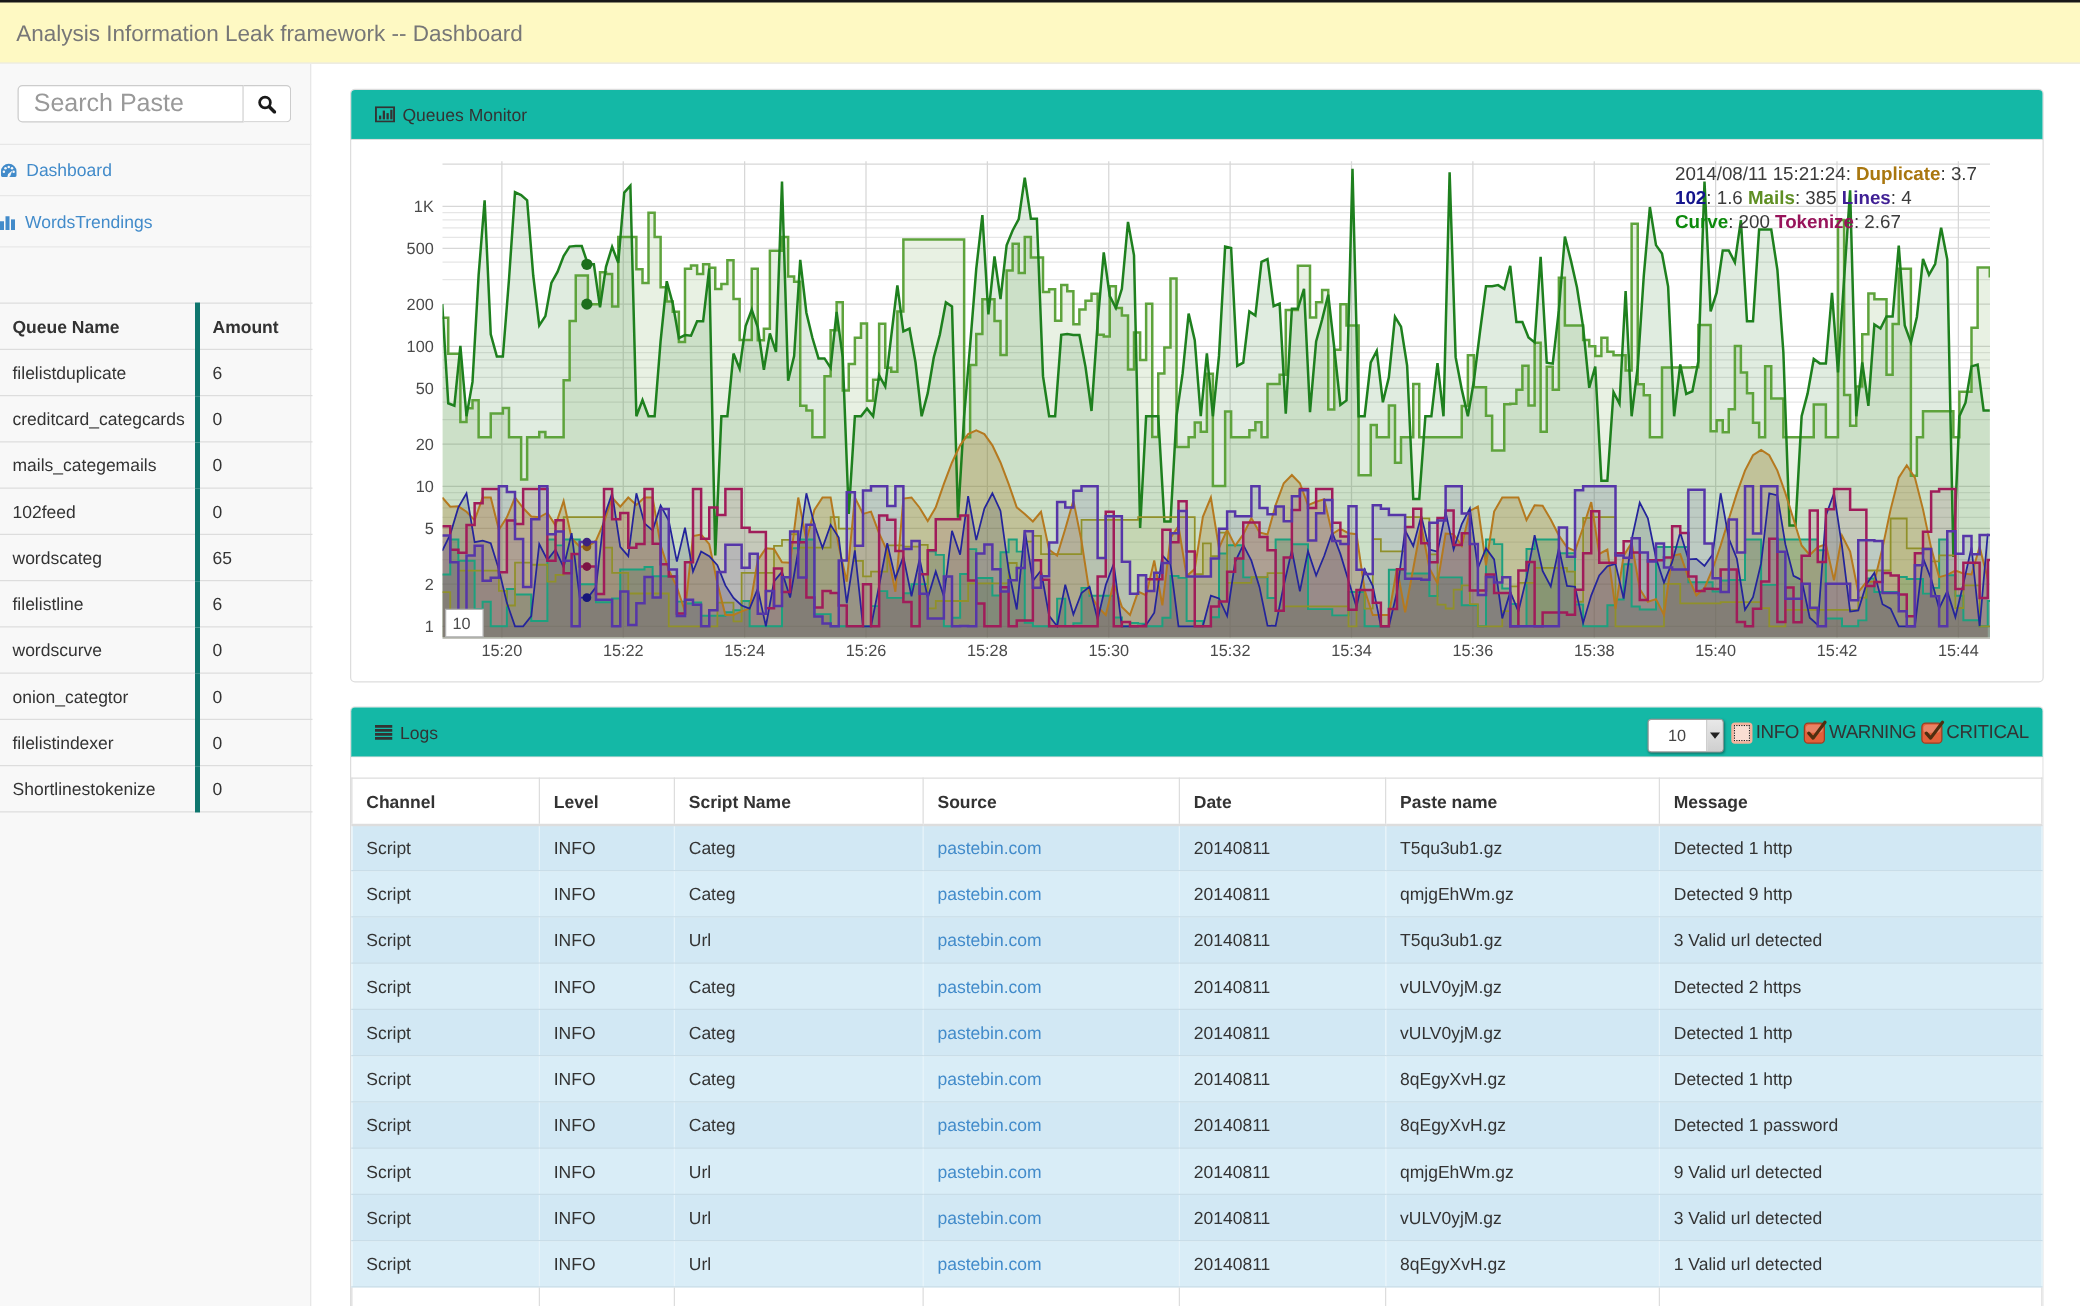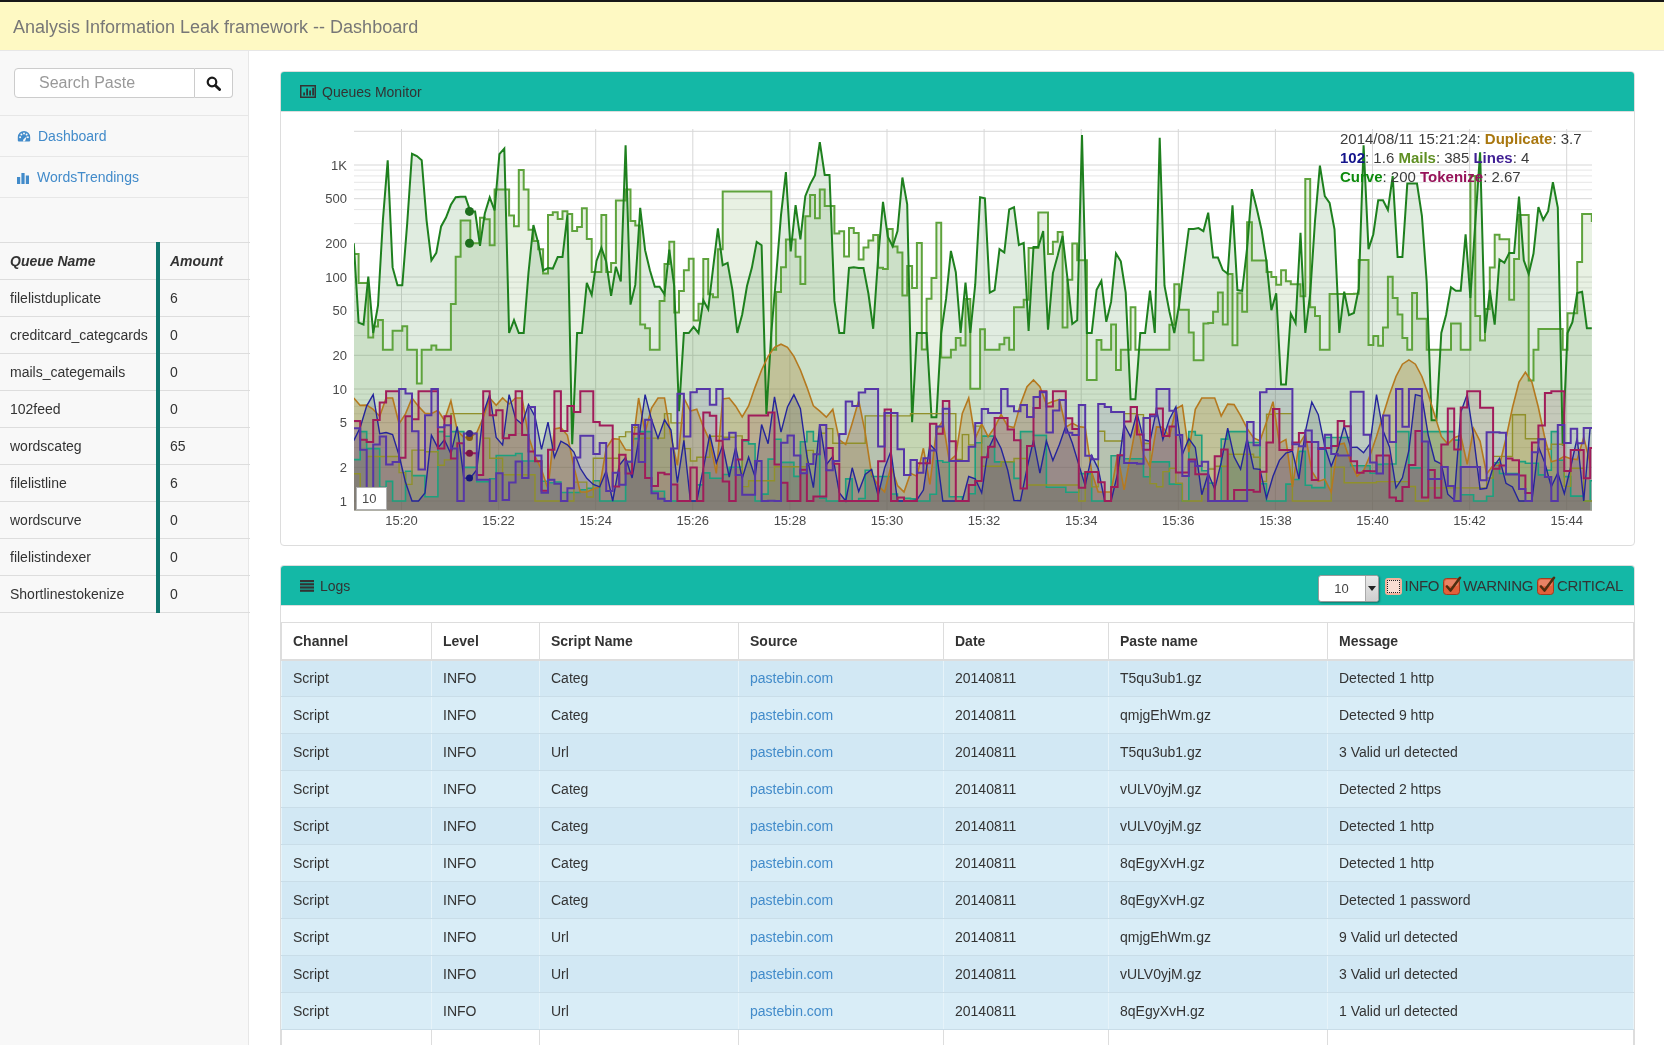--- a/index.html
+++ b/index.html
@@ -4,33 +4,33 @@
 * { box-sizing: border-box; margin: 0; padding: 0; }
 html,body { width:1664px; height:1045px; overflow:hidden; background:#fff;
   font-family:"Liberation Sans",sans-serif; font-size:14px; color:#333; }
 .navbar { position:absolute; left:0; top:0; width:1664px; height:51px; background:#fef9c3;
   border-top:2px solid #181818; border-bottom:1px solid #e7e7e7; }
 .brand { position:absolute; left:13px; top:0; line-height:50px; font-size:18px; color:#777; }
 .sidebar { position:absolute; left:0; top:51px; width:249px; height:994px; background:#f8f8f8;
   border-right:1px solid #e7e7e7; }
 .sgroup { position:absolute; left:14px; top:17px; width:219px; height:30px; display:flex; }
 .sgroup input { width:181px; height:30px; border:1px solid #ccc; border-radius:4px 0 0 4px;
-  padding:0 24px; font-size:16px; font-family:inherit; color:#555; background:#fff; outline:none; }
+  padding:0 12px; font-size:20px; font-family:inherit; color:#555; background:#fff; outline:none; }
 .sgroup input::placeholder { color:#999; opacity:1; }
 .sbtn { width:38px; height:30px; border:1px solid #ccc; border-left:none; border-radius:0 4px 4px 0;
   background:#fff; display:flex; align-items:center; justify-content:center; }
 .snav { position:absolute; left:0; top:64px; width:249px; }
 .snav a { display:block; height:41px; line-height:40px; border-top:1px solid #e7e7e7;
-  color:#428bca; padding-left:17px; text-decoration:none; }
+  color:#428bca; padding-left:0; text-decoration:none; }
 .snav a .ic { display:inline-block; vertical-align:-2px; margin-right:7px; }
 .snav .last { border-top:1px solid #e7e7e7; height:0; }
 .qtable { position:absolute; left:0; top:191px; width:250px; border-collapse:collapse; }
 .qtable th, .qtable td { text-align:left; padding:8px 8px 8px 10px; height:37px;
   border-top:1px solid #ddd; font-size:14px; }
-.qtable th { border-bottom:1px solid #ddd;font-style:italic; }
+.qtable th { border-bottom:1px solid #ddd; }
 .qtable th+th, .qtable td+td { border-left:4px solid #0f766e; width:92px; }
 .qtable tr:last-child td { border-bottom:1px solid #ddd; }
 .panel { position:absolute; left:280px; width:1355px; background:#fff; border:1px solid #ddd;
   border-radius:4px; }
 .phead { height:40px; background:#14b8a6; border-bottom:1px solid #ddd; border-radius:3px 3px 0 0;
   line-height:40px; padding-left:19px; color:#333; }
 .phead .ic { display:inline-block; vertical-align:-1px; margin-right:6px; }
 #p1 { top:71px; height:475px; }
 #p2 { top:565px; height:481px; border-bottom:none; border-radius:4px 4px 0 0; }
 .chart { position:absolute; left:16px; top:55px; }
@@ -118,20 +118,24 @@
         <tr>
           <td>wordscateg</td>
           <td>65</td>
         </tr>
         <tr>
           <td>filelistline</td>
           <td>6</td>
         </tr>
         <tr>
           <td>wordscurve</td>
+          <td>0</td>
+        </tr>
+        <tr>
+          <td>onion_categtor</td>
           <td>0</td>
         </tr>
         <tr>
           <td>filelistindexer</td>
           <td>0</td>
         </tr>
         <tr>
           <td>Shortlinestokenize</td>
           <td>0</td>
         </tr>

